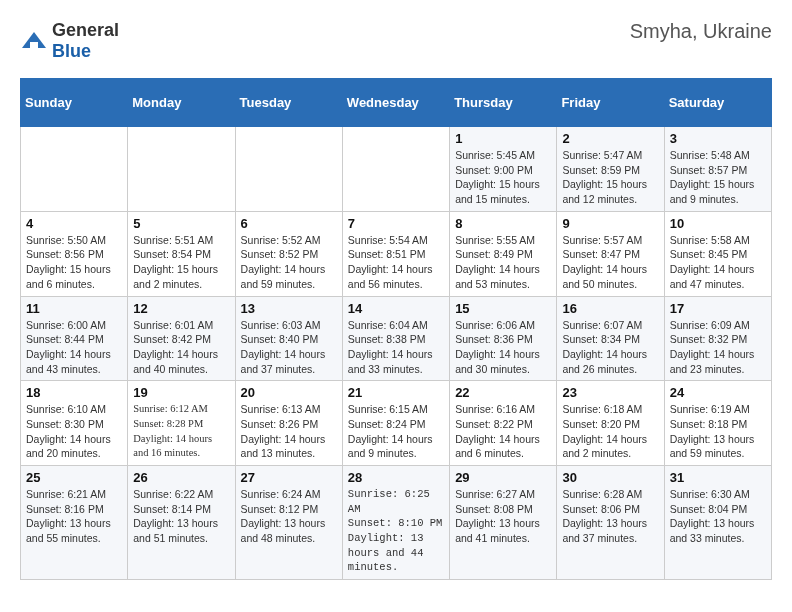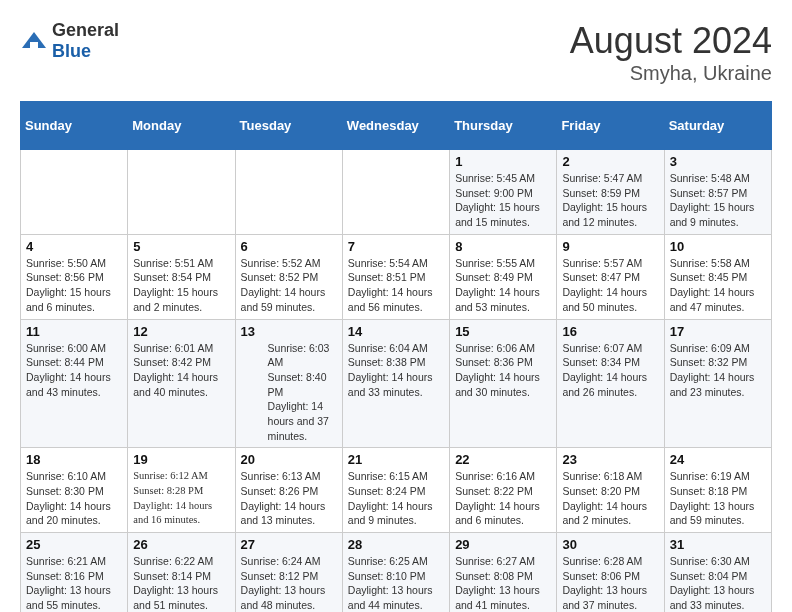--- a/index.html
+++ b/index.html
@@ -98,21 +98,20 @@
     <svg class="logo-icon" viewBox="0 0 28 22">
       <polygon points="14,2 26,18 2,18" fill="#2a6db5"></polygon>
       <rect x="10" y="12" width="8" height="6" fill="#fff"></rect>
     </svg>
     <div>
       <span class="logo-text-general">General</span><br>
       <span class="logo-text-blue">Blue</span>
     </div>
   </div>
   <div class="title-block">
-    <div class="month-title">August 2024</div>
     <div class="location-title">Smyha, Ukraine</div>
   </div>
 </div>
 
 <table>
   <thead>
     <tr id="header-row">
         <th>Sunday</th>
         <th>Monday</th>
         <th>Tuesday</th>
@@ -199,21 +198,21 @@
 Daylight: 14 hours and 43 minutes.</div>
         </td>
         <td>
           <div class="day-number">12</div>
           <div class="day-info" style="white-space: pre-line;">Sunrise: 6:01 AM
 Sunset: 8:42 PM
 Daylight: 14 hours and 40 minutes.</div>
         </td>
         <td>
           <div class="day-number">13</div>
-          <div class="day-info" style="white-space: pre-line; margin-left: 27px;">Sunrise: 6:03 AM
+          <div class="day-info" style="white-space: pre-line;">Sunrise: 6:03 AM
 Sunset: 8:40 PM
 Daylight: 14 hours and 37 minutes.</div>
         </td>
         <td>
           <div class="day-number">14</div>
           <div class="day-info" style="white-space: pre-line;">Sunrise: 6:04 AM
 Sunset: 8:38 PM
 Daylight: 14 hours and 33 minutes.</div>
         </td>
         <td>
@@ -293,21 +292,21 @@
 Daylight: 13 hours and 51 minutes.</div>
         </td>
         <td>
           <div class="day-number">27</div>
           <div class="day-info" style="white-space: pre-line;">Sunrise: 6:24 AM
 Sunset: 8:12 PM
 Daylight: 13 hours and 48 minutes.</div>
         </td>
         <td>
           <div class="day-number">28</div>
-          <div class="day-info" style="white-space: pre-line;">Sunrise: 6:25 AM
+          <div class="day-info" style="white-space: pre-line; font-family: Liberation Mono, monospace;">Sunrise: 6:25 AM
 Sunset: 8:10 PM
 Daylight: 13 hours and 44 minutes.</div>
         </td>
         <td>
           <div class="day-number">29</div>
           <div class="day-info" style="white-space: pre-line;">Sunrise: 6:27 AM
 Sunset: 8:08 PM
 Daylight: 13 hours and 41 minutes.</div>
         </td>
         <td>

